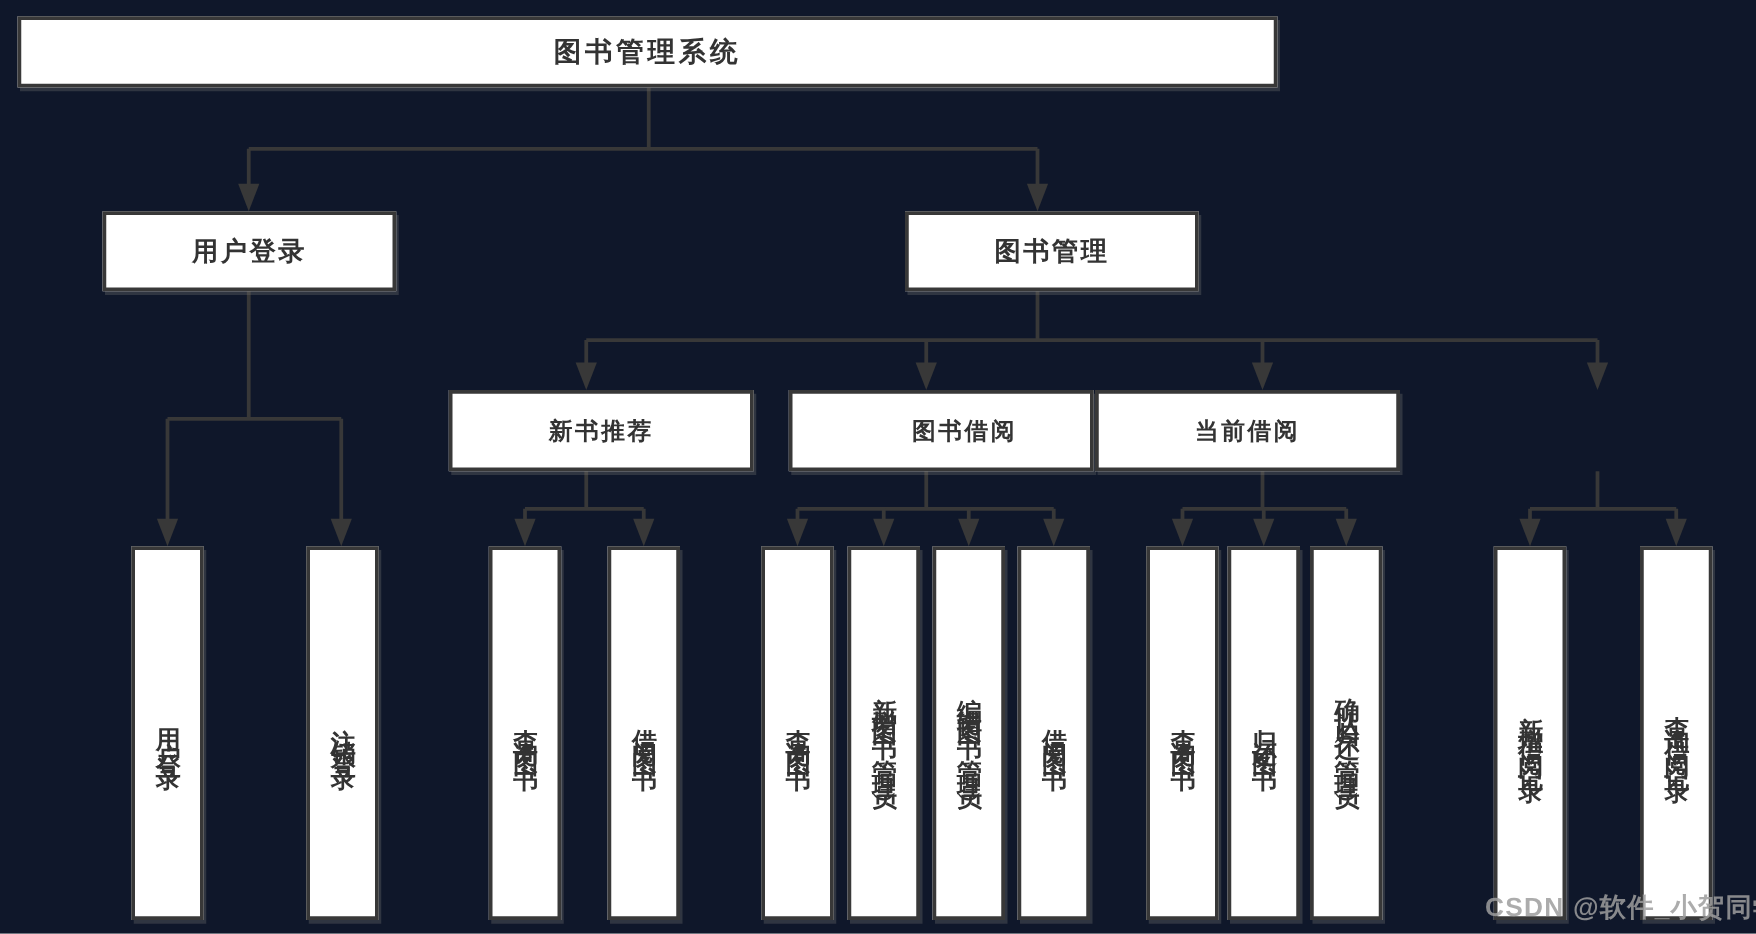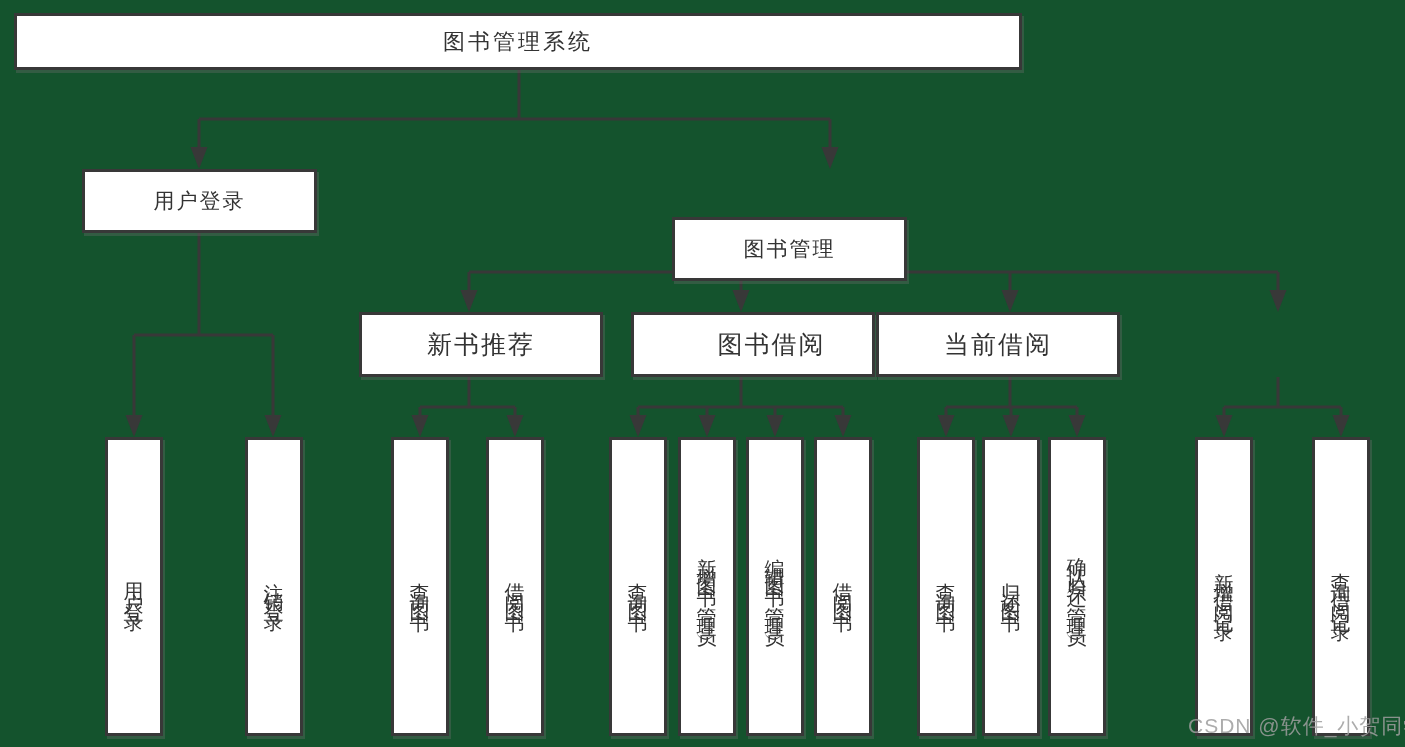--- a/index.html
+++ b/index.html
@@ -5,22 +5,23 @@
   html, body {
     margin: 0;
     padding: 0;
     background: #ffffff;
     font-family: "Liberation Sans", "DejaVu Sans", sans-serif;
   }
   #stage {
     position: relative;
     width: 1405px;
     height: 747px;
-    background: #14532d;
+    background: #0f172a;
     overflow: hidden;
+    font-weight: bold;
   }
   #connector-layer {
     position: absolute;
     left: 0;
     top: 0;
     width: 1405px;
     height: 747px;
     pointer-events: none;
   }
   .box {
@@ -37,24 +38,24 @@
   #root-box {
     left: 14px; top: 13px;
     width: 1008px; height: 57px;
     font-size: 22px; letter-spacing: 3px;
   }
   .l2 {
     top: 169px; width: 235px; height: 64px;
     font-size: 21px; letter-spacing: 2px;
   }
   #l2-user  { left: 82px;  }
-  #l2-books { left: 672px; margin-top: 48px; }
+  #l2-books { left: 724px; }
   .l3 {
     top: 312px; width: 244px; height: 65px;
-    font-size: 25px; letter-spacing: 2px;
+    font-size: 19px; letter-spacing: 2px;
   }
   #l3-newbook { left: 359px;  }
   #l3-borrow  { left: 631px; padding-left: 37px;  }
   #l3-current { left: 876px;  }
   #l3-records { left: 1168px; }
   .leaf {
     top: 437px; width: 58px; height: 299px;
   }
   .leaf .vtext {
     writing-mode: vertical-rl;

